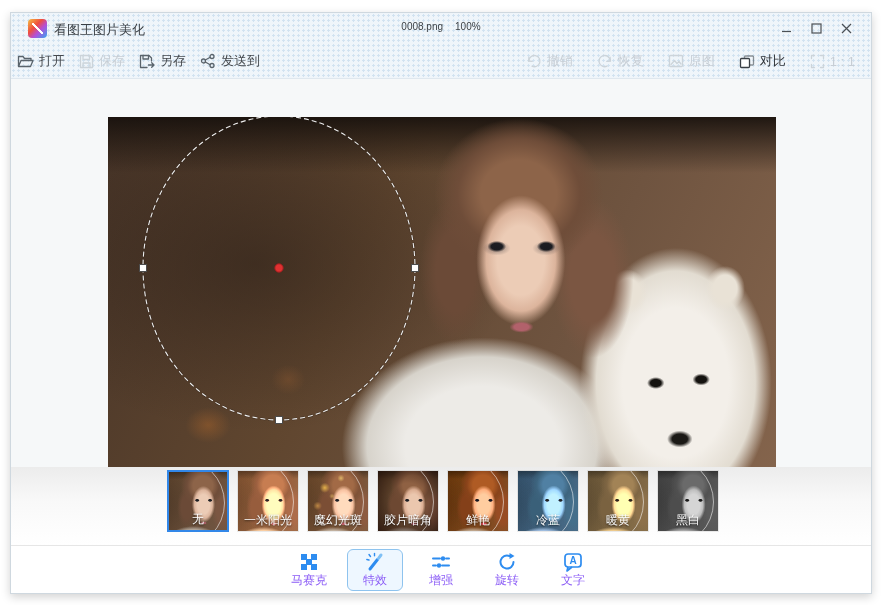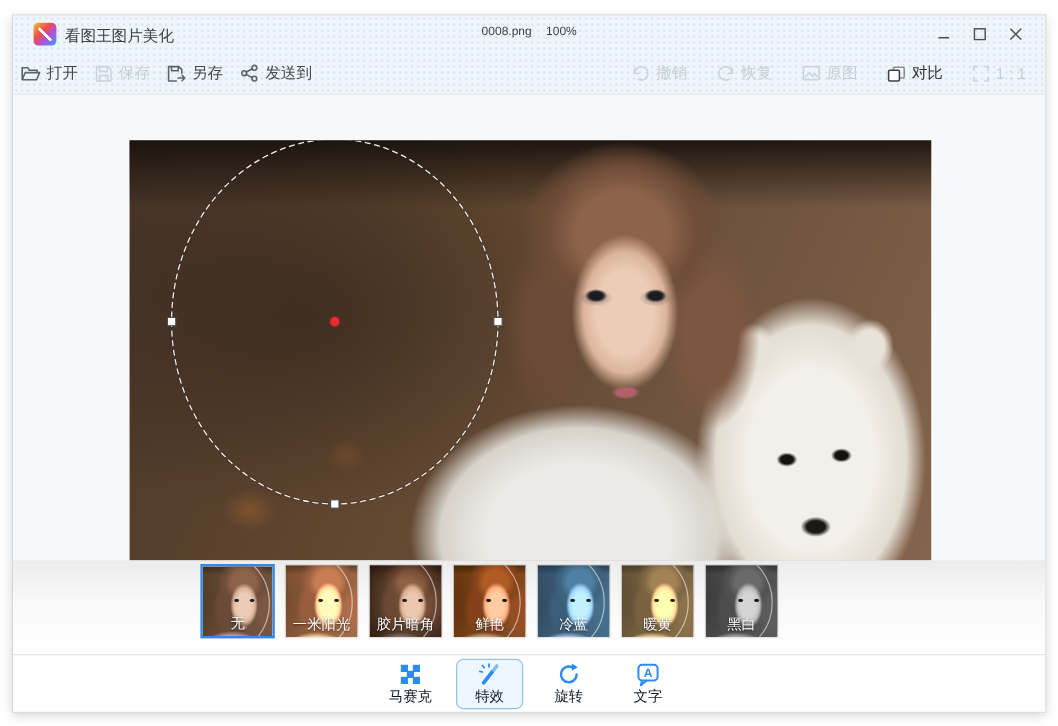--- a/index.html
+++ b/index.html
@@ -123,21 +123,21 @@
 
   
   .bottomnav { position:absolute; left:0; right:0; bottom:0; height:48px; background:#fff;
     border-top:1px solid #e6e6e6; display:flex; justify-content:center; align-items:flex-start;
     gap:10px; padding-top:3px; }
   .navitem { position:relative; width:56px; height:42px; display:flex; flex-direction:column;
     align-items:center; justify-content:flex-start; gap:1px; border:1px solid transparent;
     border-radius:6px; cursor:pointer; }
   .navitem.selected { border-color:#8ec3ee; background:#eef7ff; }
   .navitem svg { display:block; margin-top:2px; }
-  .navlabel { font-size:12px; color:#0f172a; line-height:14px; }
+  .navlabel { font-size:12px; color:#8b5cf6; line-height:14px; }
 
   .ic { stroke-width:1.3; fill:none; stroke-linecap:round; stroke-linejoin:round; }
 </style>
 </head>
 <body>
 
 <div class="window">
 
   <div class="header">
     <div class="titlebar">
@@ -272,20 +272,24 @@
     <div class="strip">
       <div class="thumbs">
         <div class="thumb selected f-none">
           <div class="mini"></div>
           <span class="flabel">无</span>
         </div>
         <div class="thumb f-sunshine">
           <div class="mini"></div>
           <span class="flabel">一米阳光</span>
         </div>
+        <div class="thumb f-bokeh">
+          <div class="mini"></div>
+          <span class="flabel">魔幻光斑</span>
+        </div>
         <div class="thumb f-film">
           <div class="mini"></div>
           <span class="flabel">胶片暗角</span>
         </div>
         <div class="thumb f-vivid">
           <div class="mini"></div>
           <span class="flabel">鲜艳</span>
         </div>
         <div class="thumb f-cool">
           <div class="mini"></div>
@@ -328,20 +332,35 @@
               <line x1="9.5" y1="1.5" x2="9.5" y2="3.8"></line>
               <line x1="1.8" y1="7.5" x2="4" y2="8"></line>
             </g>
           </svg>
         </span>
       <span class="navlabel">特效</span>
     </div>
     <div class="navitem">
       <span>
           <svg width="20" height="20" viewBox="0 0 20 20">
+            <g stroke="#2d8cf0" stroke-width="2" stroke-linecap="round">
+              <line x1="2" y1="6.5" x2="9" y2="6.5"></line>
+              <line x1="15" y1="6.5" x2="18" y2="6.5"></line>
+              <line x1="2" y1="13.5" x2="5" y2="13.5"></line>
+              <line x1="11" y1="13.5" x2="18" y2="13.5"></line>
+            </g>
+            <circle cx="12" cy="6.5" r="2.2" fill="#2d8cf0"></circle>
+            <circle cx="8" cy="13.5" r="2.2" fill="#2d8cf0"></circle>
+          </svg>
+        </span>
+      <span class="navlabel">增强</span>
+    </div>
+    <div class="navitem">
+      <span>
+          <svg width="20" height="20" viewBox="0 0 20 20">
             <path d="M16.5 10 A6.5 6.5 0 1 1 12.5 4" fill="none" stroke="#2d8cf0" stroke-width="2" stroke-linecap="round"></path>
             <path d="M12.5 1 L12.5 7 L17.5 4 Z" fill="#2d8cf0"></path>
           </svg>
         </span>
       <span class="navlabel">旋转</span>
     </div>
     <div class="navitem">
       <span>
           <svg width="20" height="20" viewBox="0 0 20 20">
             <rect x="2" y="2" width="16" height="13" rx="3" fill="none" stroke="#2d8cf0" stroke-width="1.7"></rect>

